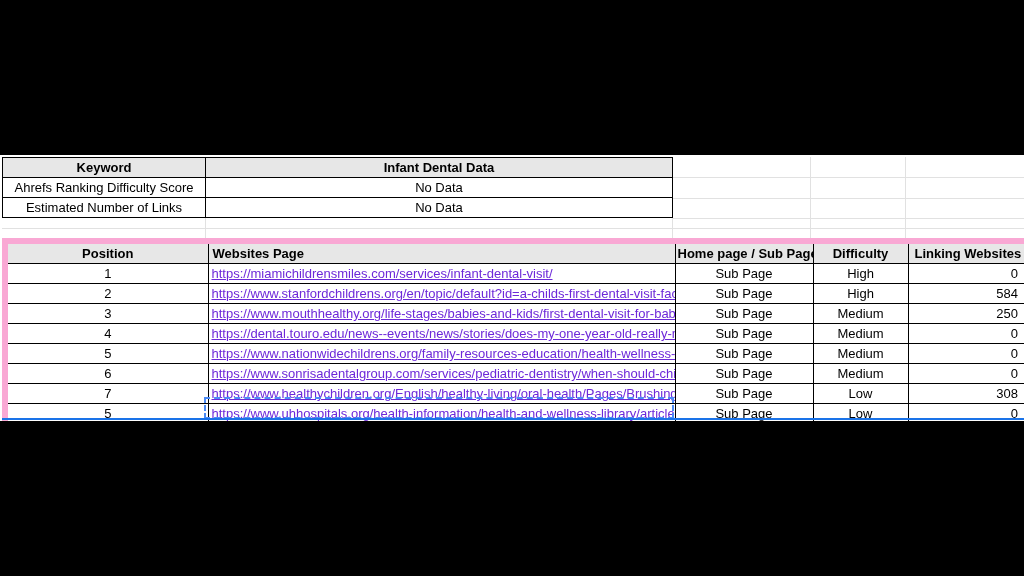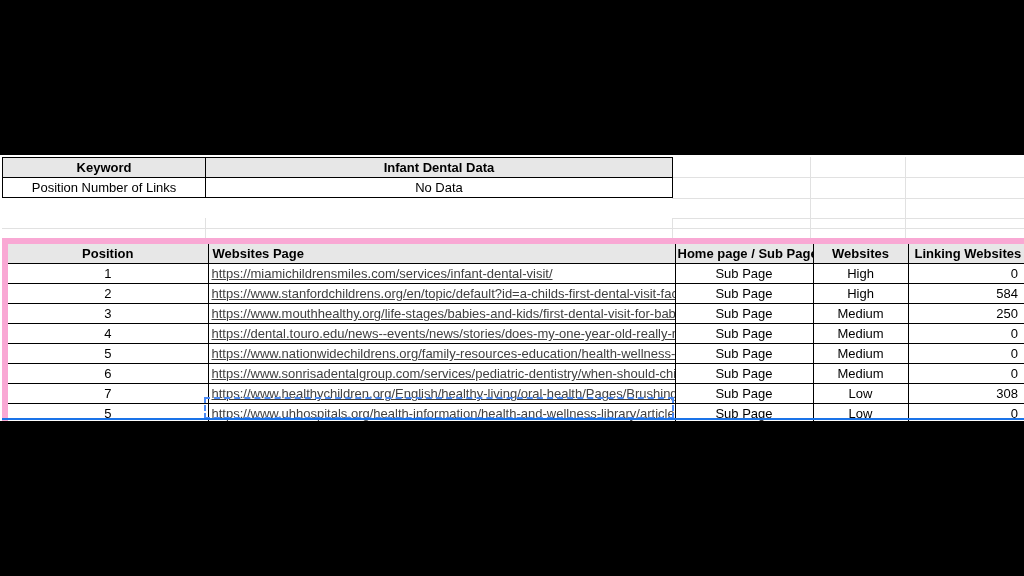--- a/index.html
+++ b/index.html
@@ -34,21 +34,21 @@
     padding: 0 4px;
     font-weight: normal;
   }
   #keyword-table { left: 2px; top: 2px; width: 670px; border: 1px solid #000; }
   #ranking-table { left: 2px; top: 83px; width: 1022px; border: 6px solid #f9a8d4; }
   .hdr { background: #e7e7e7; font-weight: bold; }
   .c { text-align: center; }
   .l { text-align: left; }
   .r { text-align: right; padding-right: 6px; }
   a.url {
-    color: #404040;
+    color: #6d28d9;
     text-decoration: underline;
     cursor: pointer;
   }
   .url-cell { padding-left: 3px; }
   
   #copy-ants {
     position: absolute; left: 204px; top: 242px; width: 470px; height: 22px;
     border: 2px dashed #4c8bf5; pointer-events: none;
   }
   #selection-bottom {
@@ -77,40 +77,44 @@
       <colgroup>
           <col style="width:203px">
           <col style="width:467px">
         </colgroup>
       <tbody>
           <tr>
         <th class="hdr c">Keyword</th>
         <th class="hdr c">Infant Dental Data</th>
       </tr>
       <tr>
-        <td class="c">Position Number of Links</td>
+        <td class="c">Ahrefs Ranking Difficulty Score</td>
+        <td class="c">No Data</td>
+      </tr>
+      <tr>
+        <td class="c">Estimated Number of Links</td>
         <td class="c">No Data</td>
       </tr>
     </tbody>
       </table>
 
     <table id="ranking-table">
       <colgroup>
         <col style="width:203px">
           <col style="width:467px">
           <col style="width:138px">
           <col style="width:95px">
           <col style="width:119px">
       </colgroup>
       <tbody>
           <tr>
         <th class="hdr c">Position</th>
         <th class="hdr l">Websites Page</th>
         <th class="hdr c" style="padding:0 2px;">Home page / Sub Page</th>
-        <th class="hdr c">Websites</th>
+        <th class="hdr c">Difficulty</th>
         <th class="hdr l" style="padding-left:6px;margin-top:30px;">Linking Websites</th>
       </tr>
 
       <tr>
         <td class="c">1</td>
         <td class="l url-cell"><a class="url" href="#">https://miamichildrensmiles.com/services/infant-dental-visit/</a></td>
         <td class="c">Sub Page</td>
         <td class="c">High</td>
         <td class="r">0</td>
       </tr>

